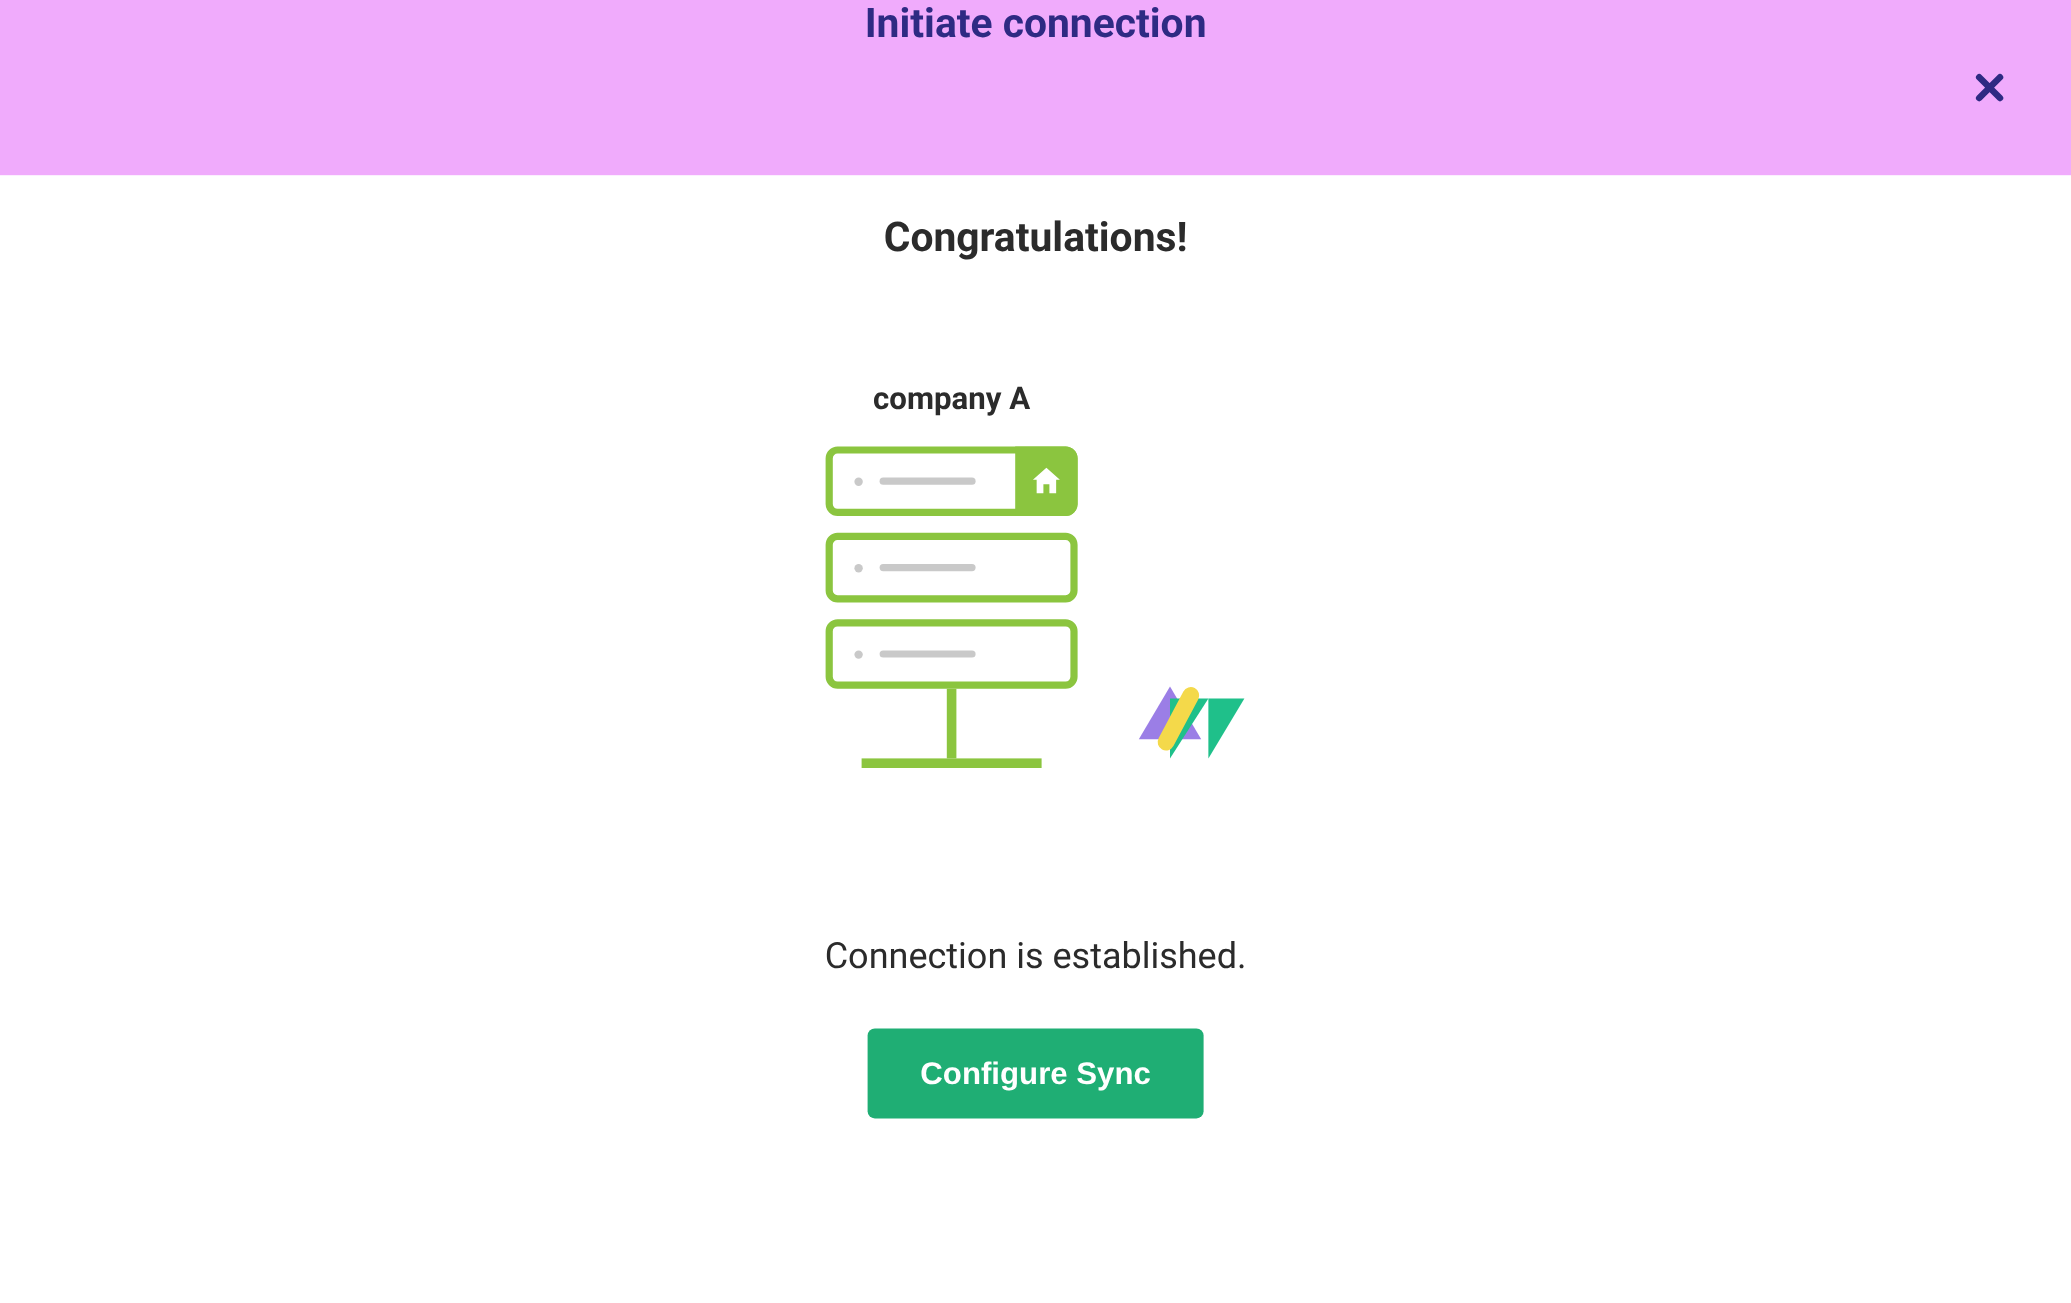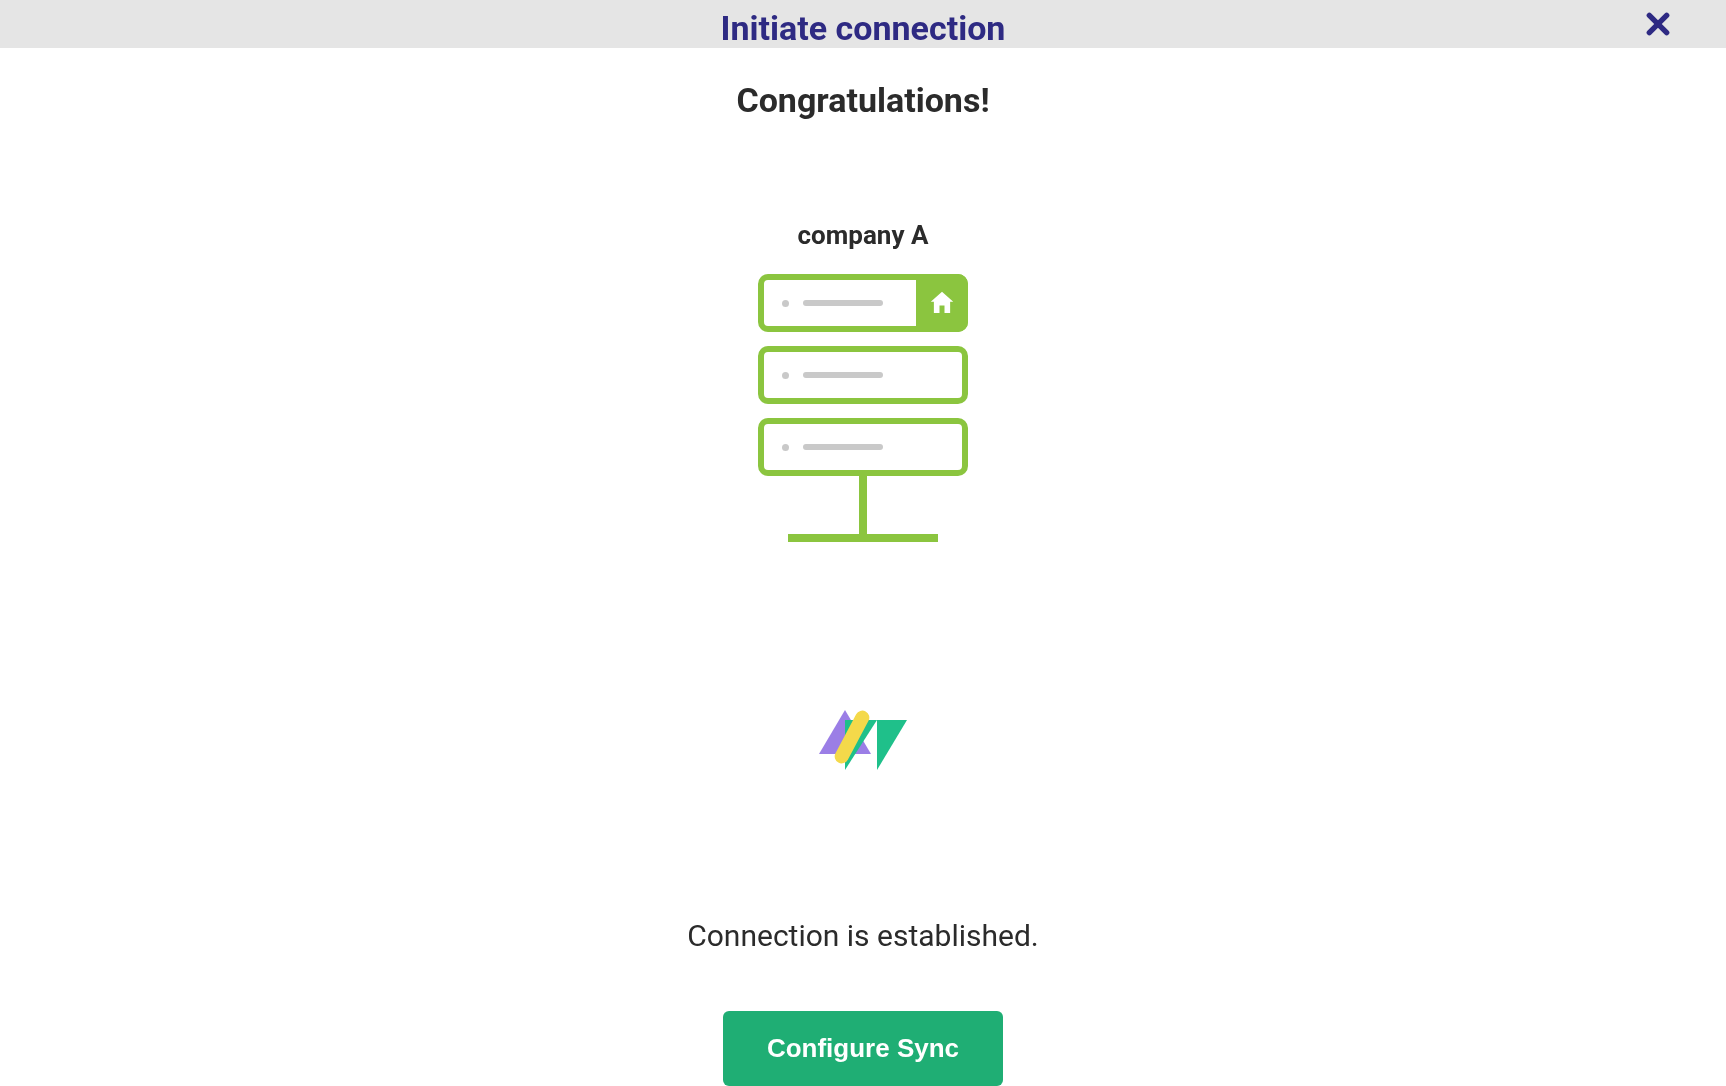--- a/index.html
+++ b/index.html
@@ -15,24 +15,24 @@
     overflow: hidden;
   }
   .modal {
     width: 100%;
     height: 100%;
     background: #ffffff;
     display: flex;
     flex-direction: column;
   }
   .modal-header {
-    background: #e5e5e5;
+    background: #f0abfc;
     height: 146px;
     display: flex;
-    align-items: flex-end;
+    align-items: flex-start;
     justify-content: center;
     position: relative;
   }
   .modal-title {
     color: #2e2a83;
     font-size: 34px;
     font-weight: 700;
   }
   .close-btn {
     position: absolute;
@@ -60,25 +60,24 @@
     padding-top: 32px;
   }
   .congrats {
     color: #2b2b2b;
     font-size: 34px;
     font-weight: 700;
     margin-bottom: 100px;
   }
   .diagram-row {
     display: flex;
-    align-items: center;
+    align-items: flex-end;
     justify-content: center;
     gap: 40px;
     margin-bottom: 140px;
-    flex-direction: column;
   }
   .company-col {
     display: flex;
     flex-direction: column;
     align-items: center;
     width: 220px;
   }
   .company-label {
     color: #2b2b2b;
     font-size: 26px;
@@ -151,21 +150,21 @@
     padding-top: 120px;
     display: flex;
     align-items: center;
     justify-content: center;
     width: 100px;
   }
   .status-text {
     color: #2b2b2b;
     font-size: 30px;
     font-weight: 400;
-    margin-bottom: 58px;
+    margin-bottom: 42px;
   }
   .configure-btn {
     background: #1fae74;
     color: #ffffff;
     border: none;
     border-radius: 6px;
     font-size: 26px;
     font-weight: 700;
     padding: 22px 44px;
     cursor: pointer;

